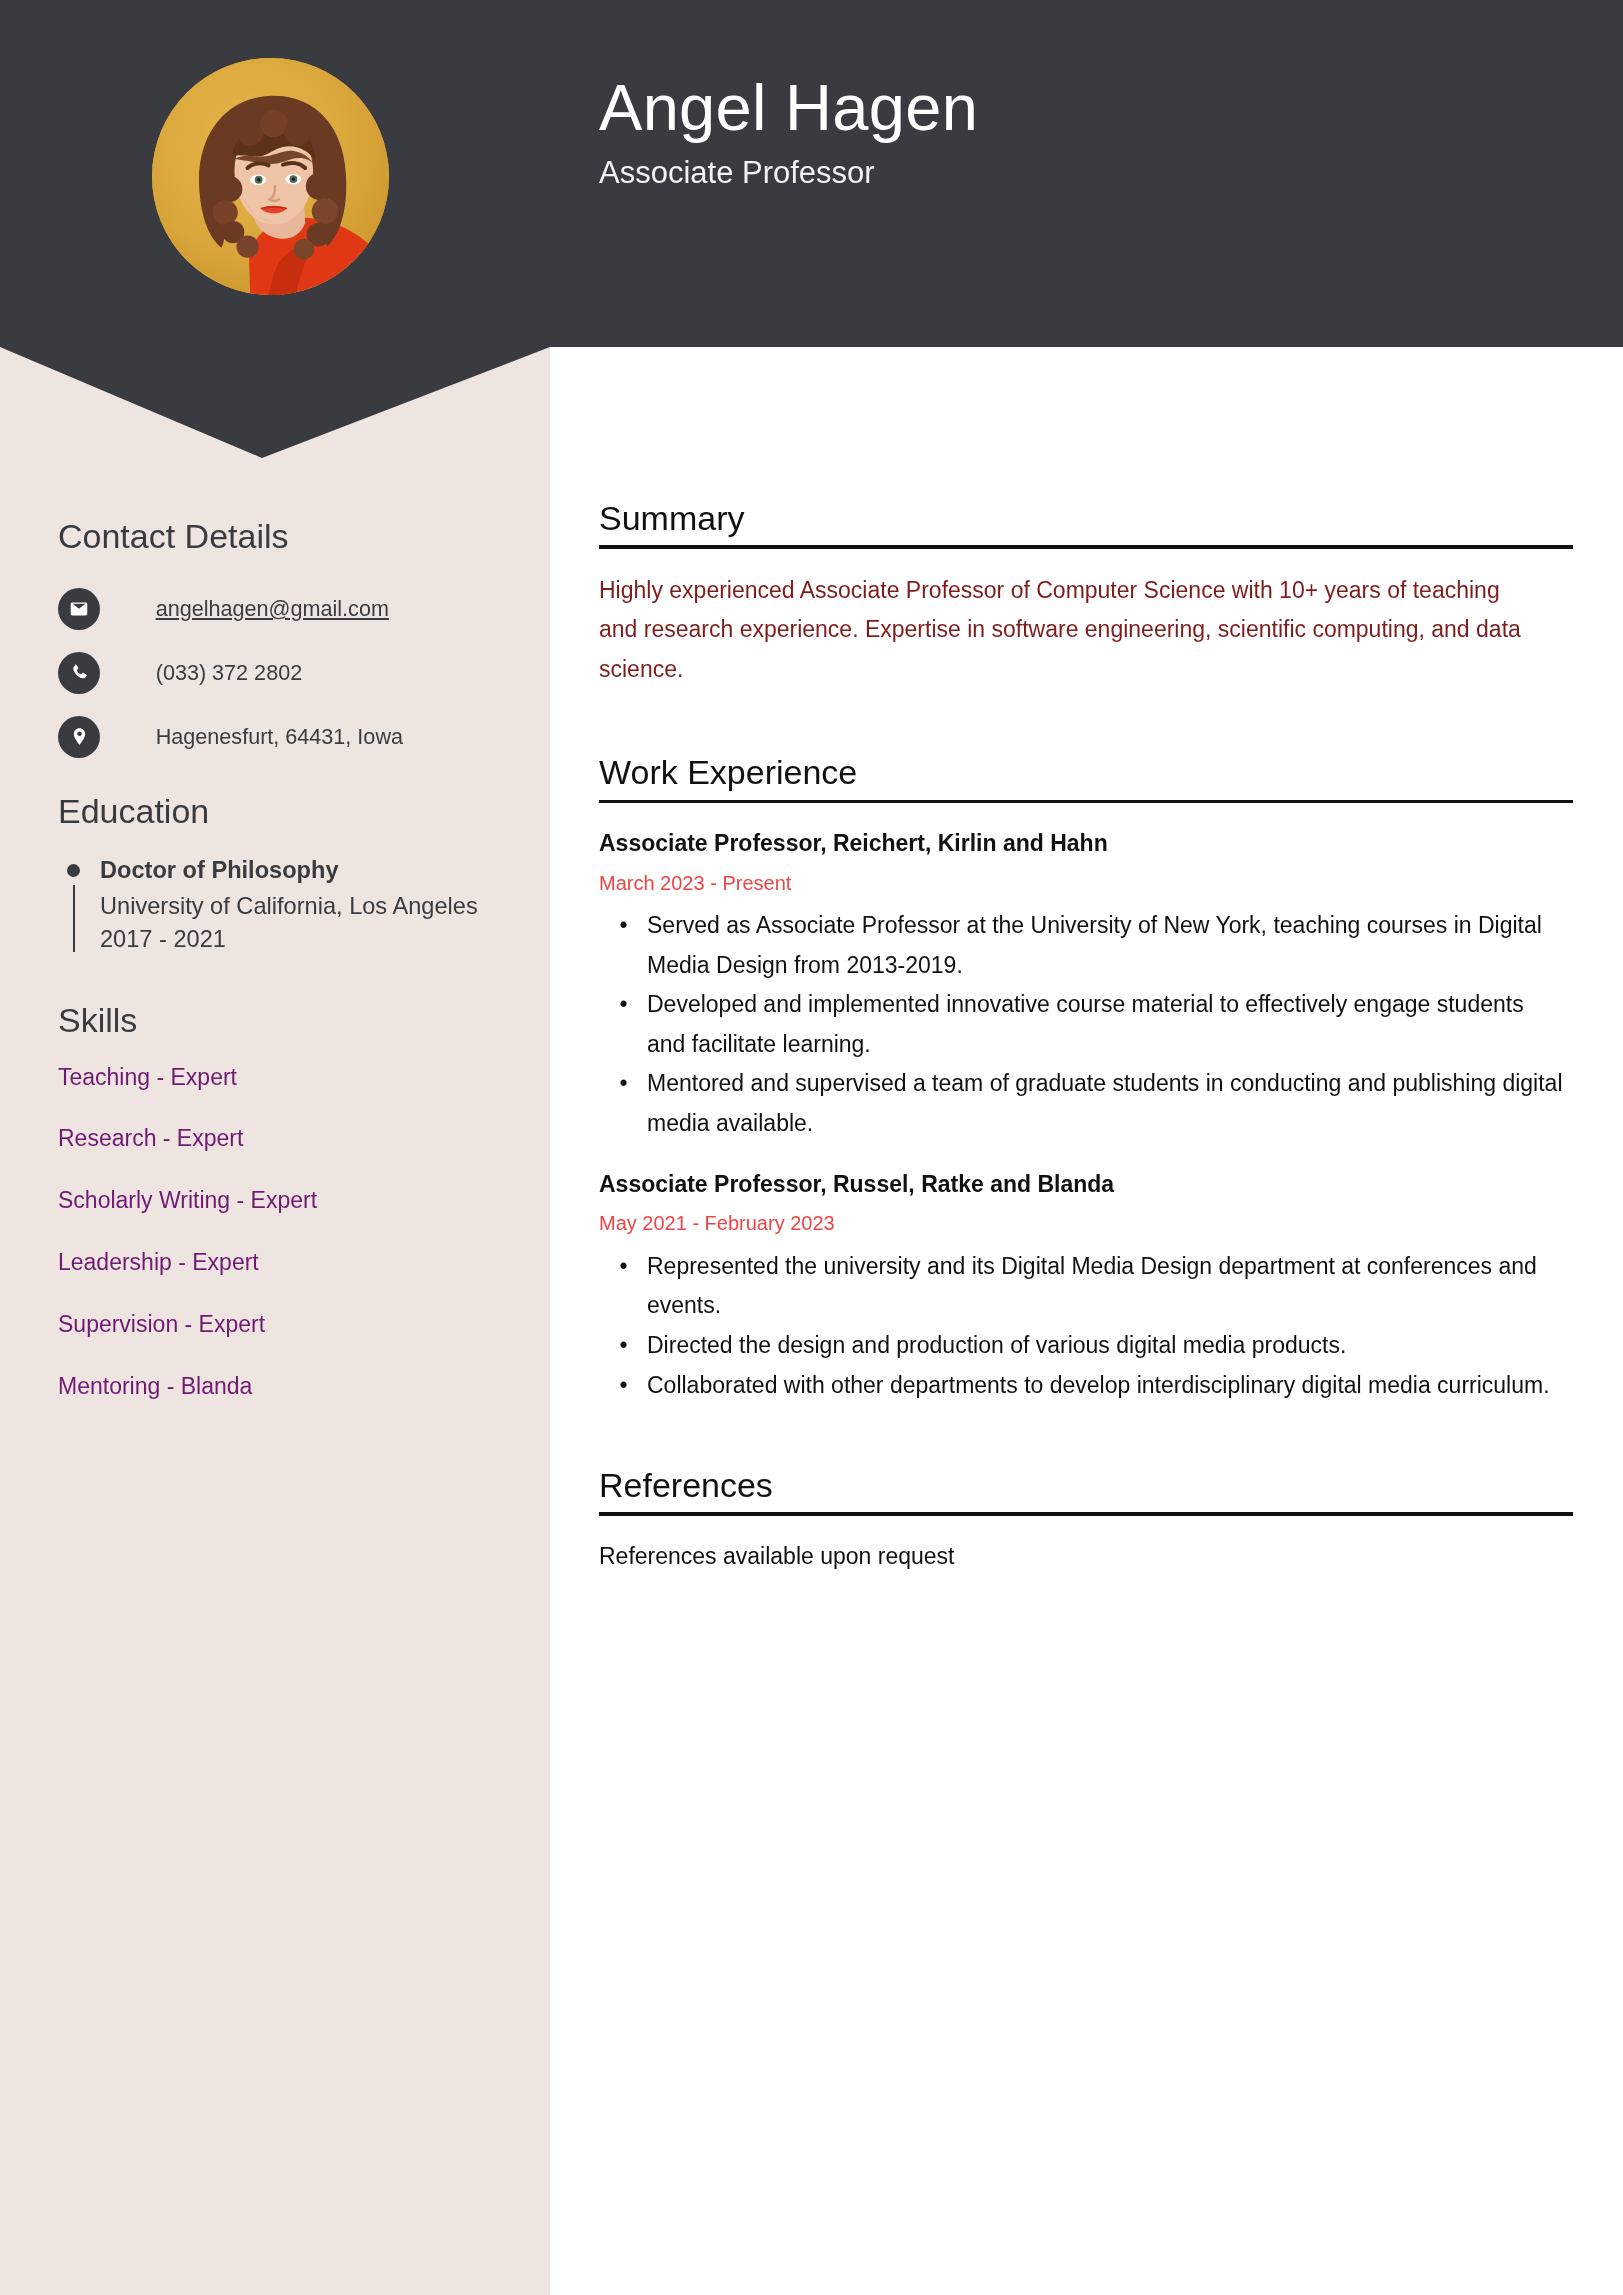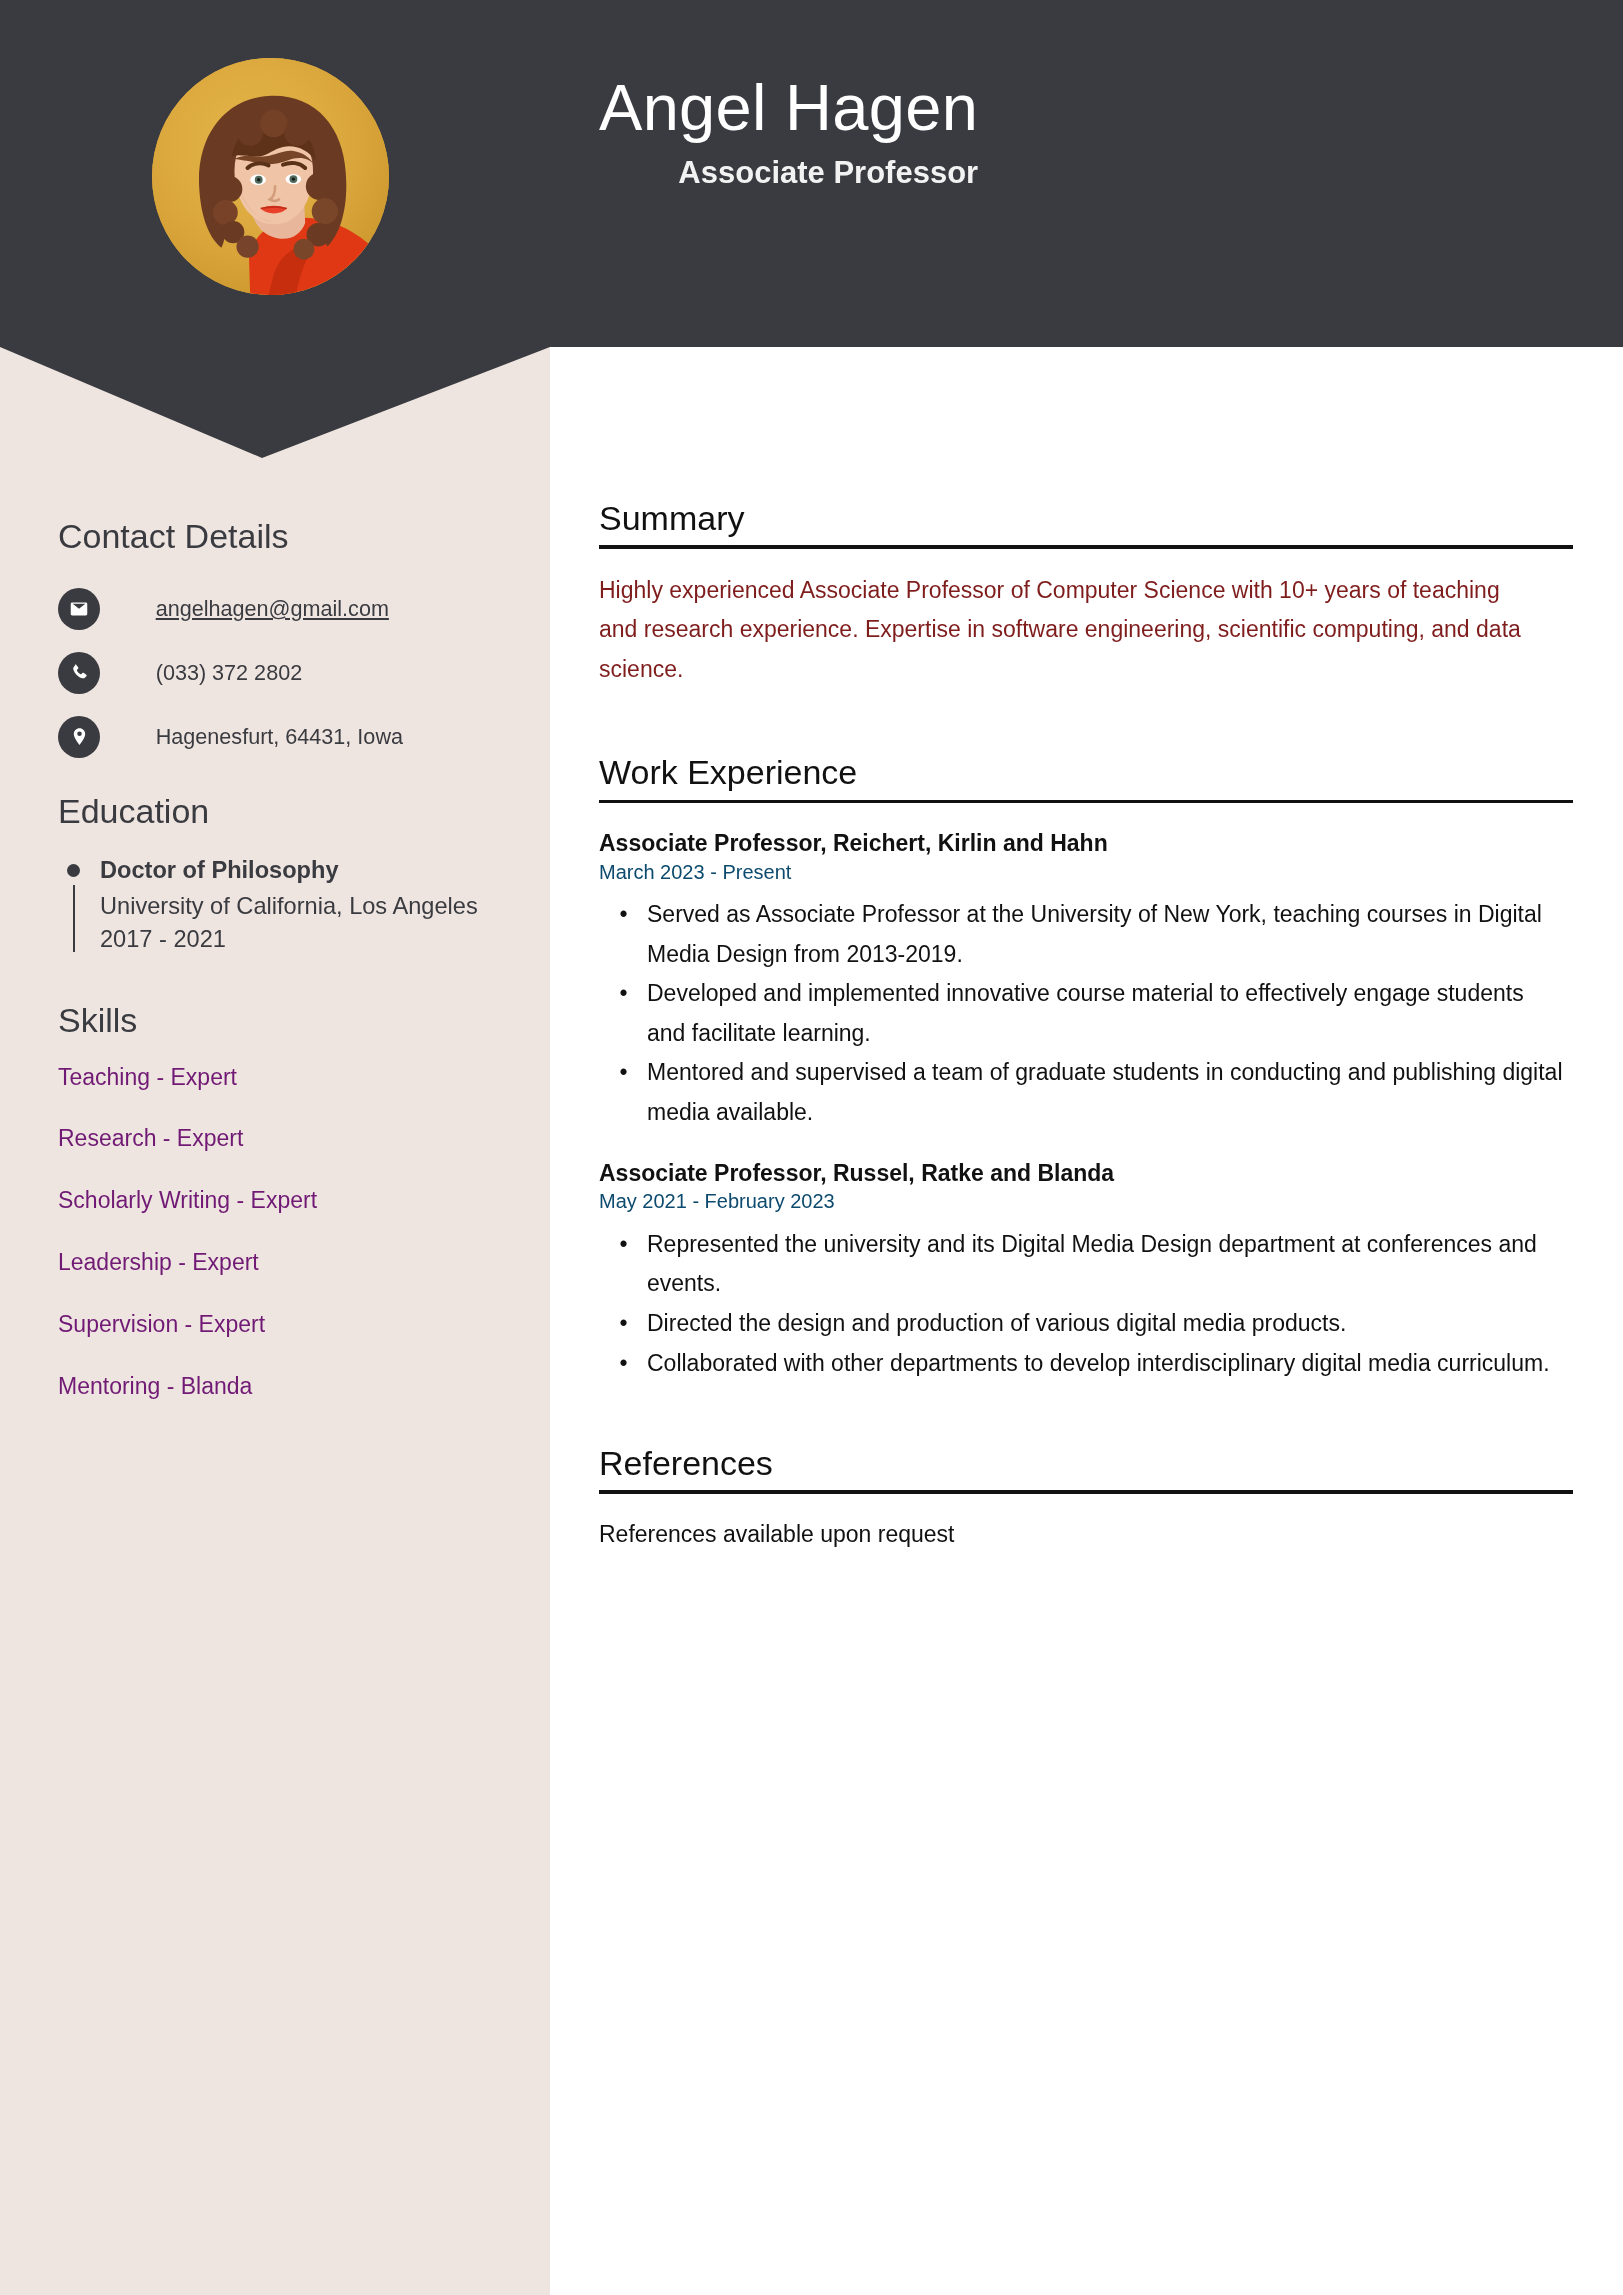--- a/index.html
+++ b/index.html
@@ -49,26 +49,25 @@
   .name {
     font-size:65px;
     font-weight:400;
     color:#ffffff;
     letter-spacing:0.3px;
     line-height:1.12;
     white-space:nowrap;
   }
   .job-title {
     font-size:31px;
-    font-weight:700;
+    font-weight:400;
     color:#f2f2f2;
     margin-top:9.2px;
     line-height:1.2;
     white-space:nowrap;
-    text-align:right;
   }
 
   
   .sidebar {
     position:absolute; left:0; top:0;
     width:550px; height:2295px;
     z-index:4;
     padding:12px 39px 0 58px;
   }
   .side-h {
@@ -187,23 +186,23 @@
   #work-section { margin-top:63px; }
   .job { margin-top:26px; }
   .job-head {
     font-size:23px;
     font-weight:700;
     color:#111111;
     line-height:1.3;
   }
   .job-dates {
     font-size:20px;
-    color:#0c4a6e;
+    color:#ef4444;
     line-height:1.3;
-    margin-top:0;
+    margin-top:11px;
   }
   .job-bullets {
     margin-top:10.5px;
     padding-left:48px;
     list-style:none;
   }
   .job-bullets li {
     font-size:23px;
     color:#111111;
     line-height:1.72;

